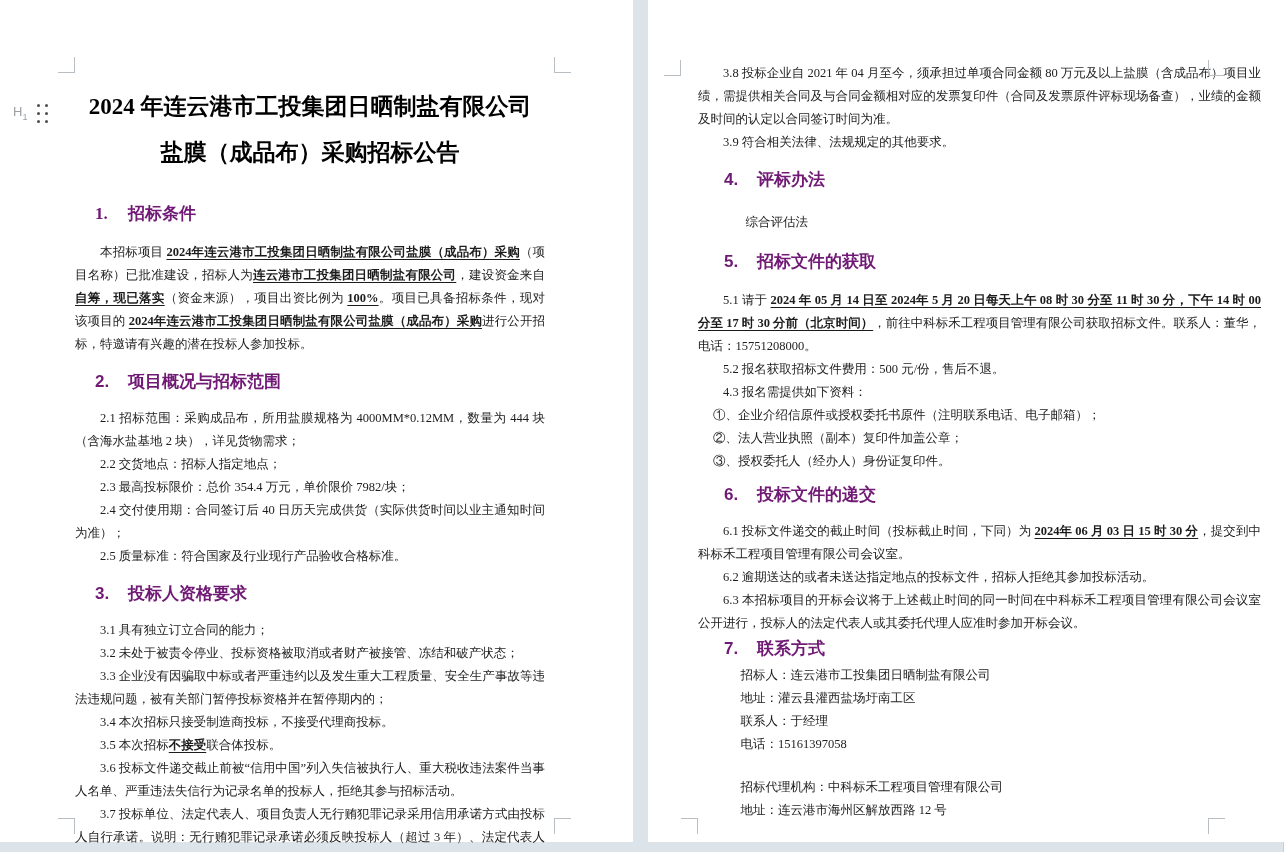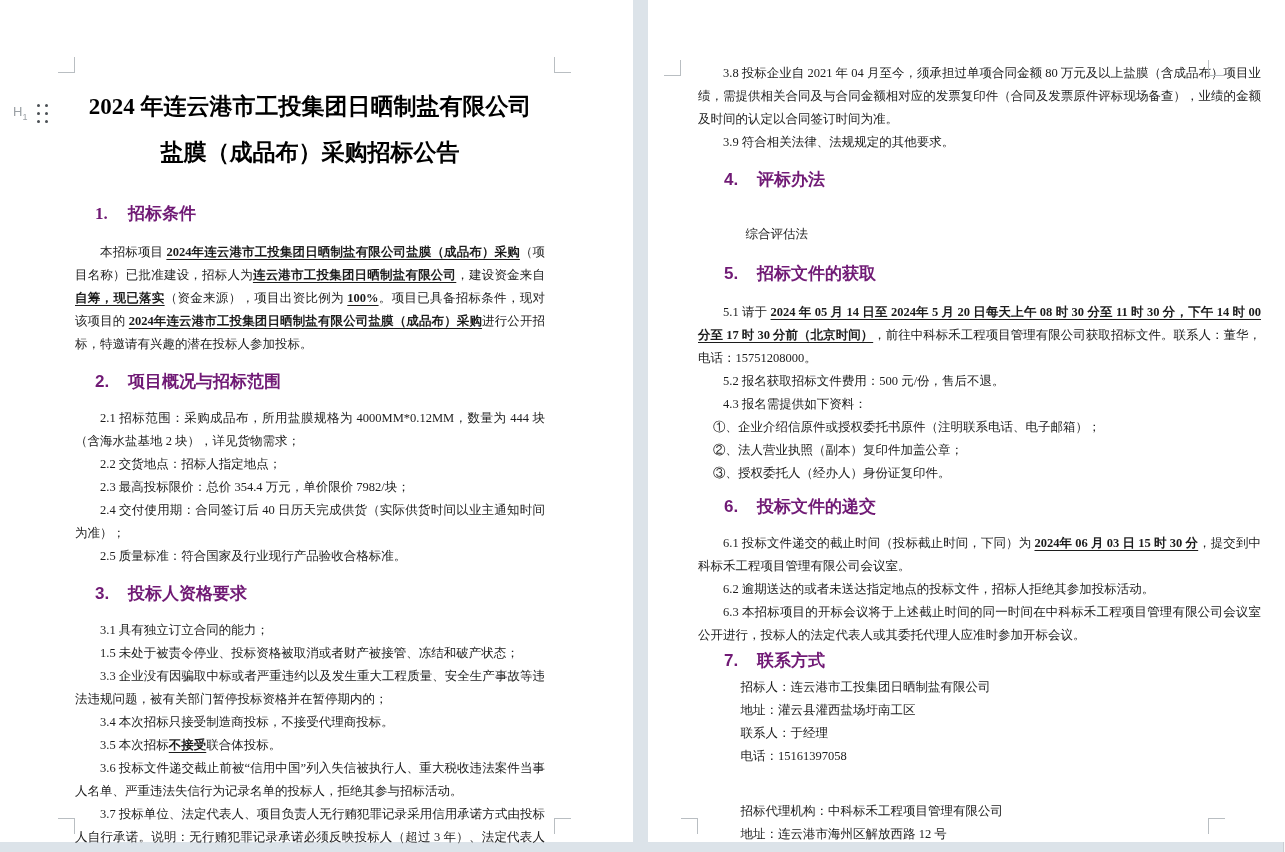--- a/index.html
+++ b/index.html
@@ -33,21 +33,21 @@
   .dots i { width:3px; height:3px; border-radius:50%; background:#4a4f54; }
 
   
   .doc-title { text-align:center; font-weight:bold; font-size:23px; line-height:46px; color:#000; }
   .h  { font-family:"Liberation Sans","DejaVu Sans",sans-serif; font-weight:bold; color:#701a75;
         font-size:17px; line-height:23px; margin-top:14px; padding-left:20px; }
   .page2 .h { padding-left:26px; }
   .hn { display:inline-block; min-width:33px; }
   p.b { font-size:12.5px; line-height:23px; text-align:justify; text-indent:2em; }
   .bu { font-weight:bold; text-decoration:underline; text-underline-offset:3px; }
-  .mt26 { margin-top:26px;font-family:Liberation Serif, serif; } .mt20 { margin-top:32px; } .mt16 { margin-top:16px; }
+  .mt26 { margin-top:26px;font-family:Liberation Serif, serif; } .mt20 { margin-top:20px; } .mt16 { margin-top:16px; }
   .mt14 { margin-top:14px; } .mt10 { margin-top:10px; } .mt8 { margin-top:4px; }
   .mt2  { margin-top:2px; }
   p.sub     { text-indent:1.2em; }
   p.method  { text-indent:3.8em; text-align:left; }
   p.contact { text-indent:3.4em; text-align:left; }
 </style>
 </head>
 <body>
 
 <div class="canvas">
@@ -73,21 +73,21 @@
     <p class="b mt14">2.1 招标范围：采购成品布，所用盐膜规格为 4000MM*0.12MM，数量为 444 块（含海水盐基地 2 块），详见货物需求；</p>
     <p class="b">2.2 交货地点：招标人指定地点；</p>
     <p class="b">2.3 最高投标限价：总价 354.4 万元，单价限价 7982/块；</p>
     <p class="b">2.4 交付使用期：合同签订后 40 日历天完成供货（实际供货时间以业主通知时间为准）；</p>
     <p class="b">2.5 质量标准：符合国家及行业现行产品验收合格标准。</p>
 
     <div class="h">
       <span class="hn">3.</span><span>投标人资格要求</span>
     </div>
     <p class="b mt14">3.1 具有独立订立合同的能力；</p>
-    <p class="b">1.5 未处于被责令停业、投标资格被取消或者财产被接管、冻结和破产状态；</p>
+    <p class="b">3.2 未处于被责令停业、投标资格被取消或者财产被接管、冻结和破产状态；</p>
     <p class="b">3.3 企业没有因骗取中标或者严重违约以及发生重大工程质量、安全生产事故等违法违规问题，被有关部门暂停投标资格并在暂停期内的；</p>
     <p class="b">3.4 本次招标只接受制造商投标，不接受代理商投标。</p>
     <p class="b"><span>3.5 本次招标</span><span class="bu">不接受</span><span>联合体投标。</span></p>
     <p class="b">3.6 投标文件递交截止前被“信用中国”列入失信被执行人、重大税收违法案件当事人名单、严重违法失信行为记录名单的投标人，拒绝其参与招标活动。</p>
     <p class="b">3.7 投标单位、法定代表人、项目负责人无行贿犯罪记录采用信用承诺方式由投标人自行承诺。说明：无行贿犯罪记录承诺必须反映投标人（超过 3 年）、法定代表人（超过 5 年）、项目负责人（超过 5 年）无行贿犯罪记录，时间从发布本招标公告之日起开始倒推。</p>
 
     <div class="mark tl" style="left:58px;  top:57px;"></div>
     <div class="mark tr" style="left:554px; top:57px;"></div>
     <div class="mark bl" style="left:58px;  top:818px;"></div>
     <div class="mark br" style="left:554px; top:818px;"></div>

